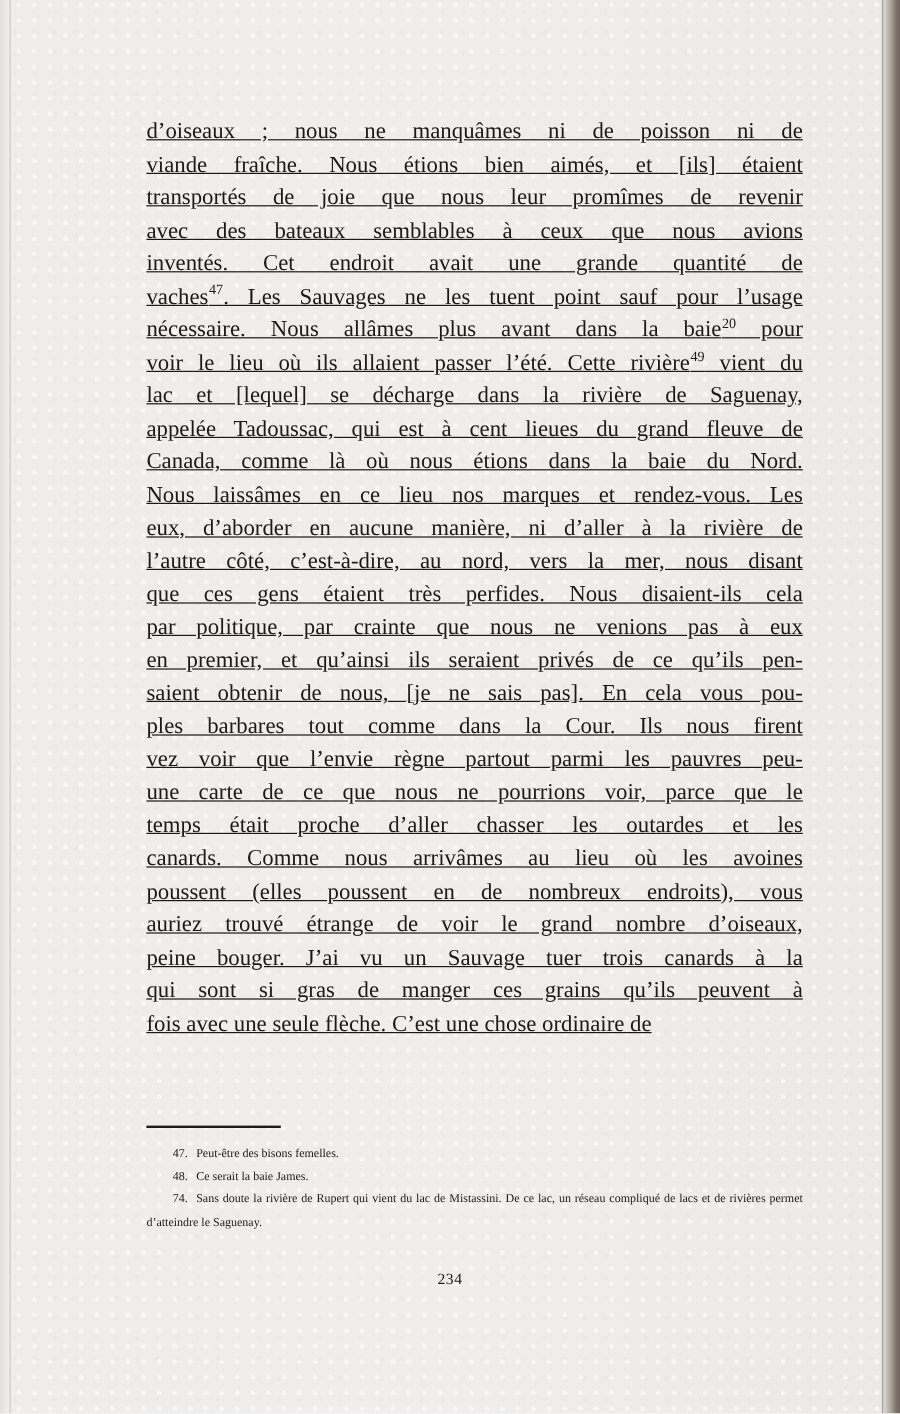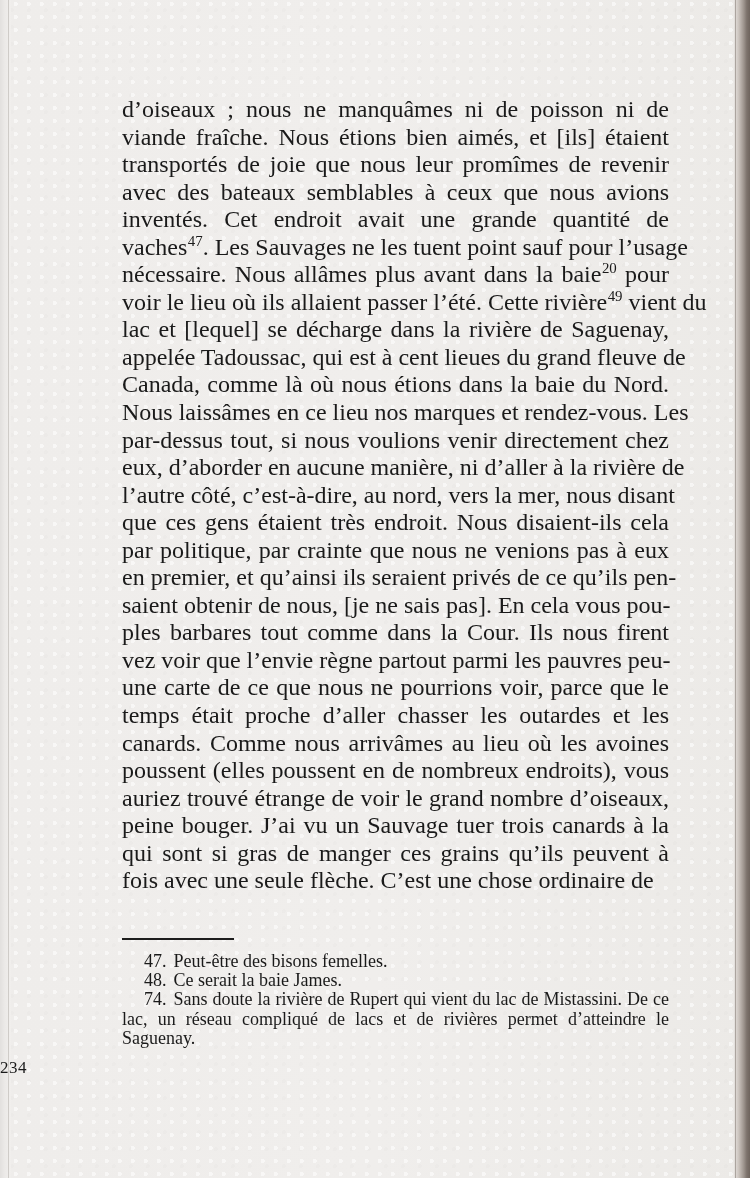--- a/index.html
+++ b/index.html
@@ -50,27 +50,28 @@
   }
 
   .textblock {
     position: absolute;
     left: 122px;
     top: 96px;
     width: 547px;
   }
   .body-line {
     display: block;
-    font-size: 24px;
+    font-size: 19px;
     line-height: 27.55px;
     color: #1a1a1a;
     text-align: justify;
     text-align-last: justify;
     white-space: pre;
     letter-spacing: 0;
+    text-decoration: underline;
   }
   .body-line.last {
     text-align: right;
     text-align-last: left;
   }
   sup.fn {
     font-size: 0.62em;
     vertical-align: super;
     line-height: 0;
     padding-left: 0.5px;
@@ -82,38 +83,38 @@
     top: 938px;
     width: 547px;
   }
   .fn-rule {
     width: 112px;
     height: 2px;
     background: #1d1d1d;
     margin: 0 0 12px 0;
   }
   .fn-item {
-    font-size: 18px;
+    font-size: 10px;
     line-height: 19.2px;
     color: #1a1a1a;
     text-indent: 22px;
     text-align: justify;
     margin: 0;
   }
   .fn-num {
     padding-right: 7px;
   }
 
   .folio {
     position: absolute;
     left: 0;
     top: 1058px;
     width: 750px;
-    text-align: left;
-    font-size: 17px;
+    text-align: center;
+    font-size: 13px;
     color: #1a1a1a;
     letter-spacing: 0.5px;
   }
 </style>
 </head>
 <body>
 
 <div class="page">
 
   <div class="gutter-left"></div>
@@ -127,24 +128,23 @@
       <div class="body-line">transportés de joie que nous leur promîmes de revenir</div>
       <div class="body-line">avec des bateaux semblables à ceux que nous avions</div>
       <div class="body-line">inventés. Cet endroit avait une grande quantité de</div>
       <div class="body-line">vaches<sup class="fn">47</sup>. Les Sauvages ne les tuent point sauf pour l’usage</div>
       <div class="body-line">nécessaire. Nous allâmes plus avant dans la baie<sup class="fn">20</sup> pour</div>
       <div class="body-line">voir le lieu où ils allaient passer l’été. Cette rivière<sup class="fn">49</sup> vient du</div>
       <div class="body-line">lac et [lequel] se décharge dans la rivière de Saguenay,</div>
       <div class="body-line">appelée Tadoussac, qui est à cent lieues du grand fleuve de</div>
       <div class="body-line">Canada, comme là où nous étions dans la baie du Nord.</div>
       <div class="body-line">Nous laissâmes en ce lieu nos marques et rendez-vous. Les</div>
-      <div class="body-line">par-dessus tout, si nous voulions venir directement chez</div>
       <div class="body-line">eux, d’aborder en aucune manière, ni d’aller à la rivière de</div>
       <div class="body-line">l’autre côté, c’est-à-dire, au nord, vers la mer, nous disant</div>
-      <div class="body-line">que ces gens étaient très endroit. Nous disaient-ils cela</div>
+      <div class="body-line">que ces gens étaient très perfides. Nous disaient-ils cela</div>
       <div class="body-line">par politique, par crainte que nous ne venions pas à eux</div>
       <div class="body-line">en premier, et qu’ainsi ils seraient privés de ce qu’ils pen-</div>
       <div class="body-line">saient obtenir de nous, [je ne sais pas]. En cela vous pou-</div>
       <div class="body-line">ples barbares tout comme dans la Cour. Ils nous firent</div>
       <div class="body-line">vez voir que l’envie règne partout parmi les pauvres peu-</div>
       <div class="body-line">une carte de ce que nous ne pourrions voir, parce que le</div>
       <div class="body-line">temps était proche d’aller chasser les outardes et les</div>
       <div class="body-line">canards. Comme nous arrivâmes au lieu où les avoines</div>
       <div class="body-line">poussent (elles poussent en de nombreux endroits), vous</div>
       <div class="body-line">auriez trouvé étrange de voir le grand nombre d’oiseaux,</div>

